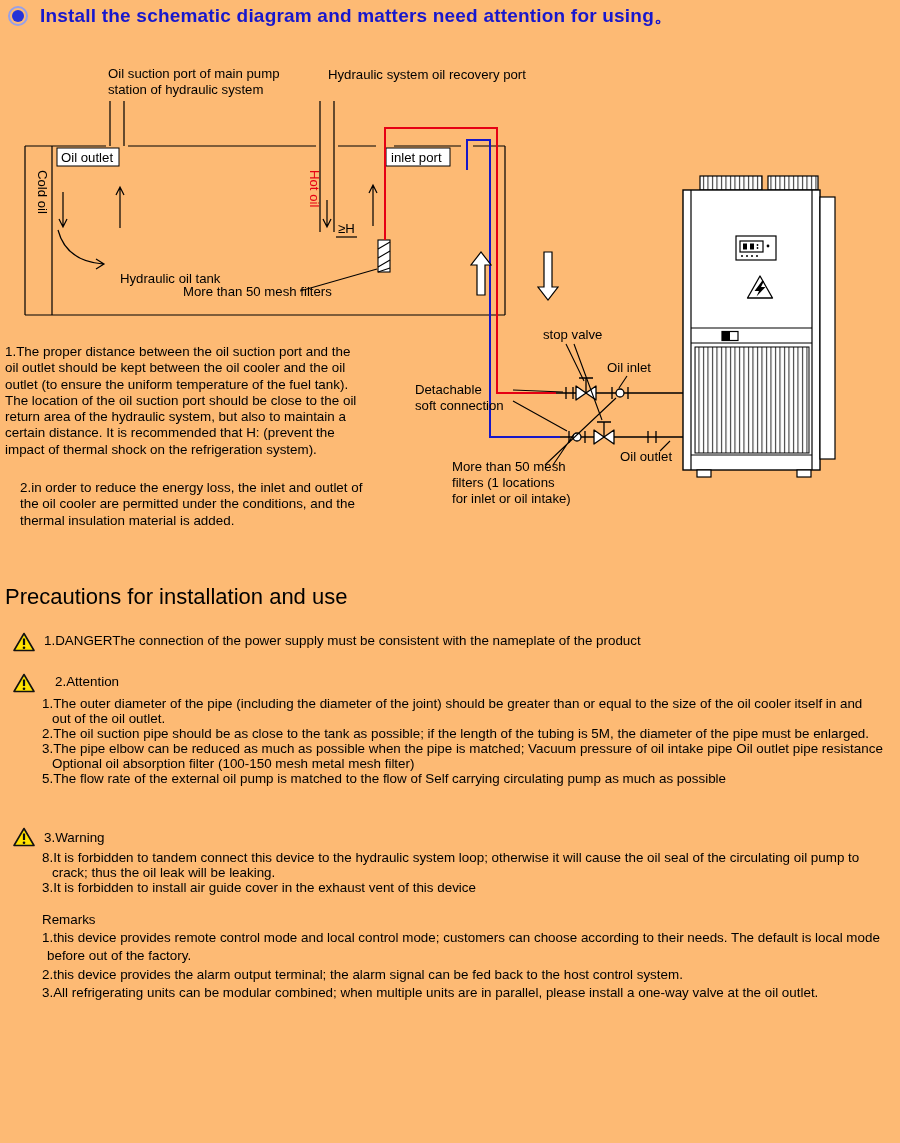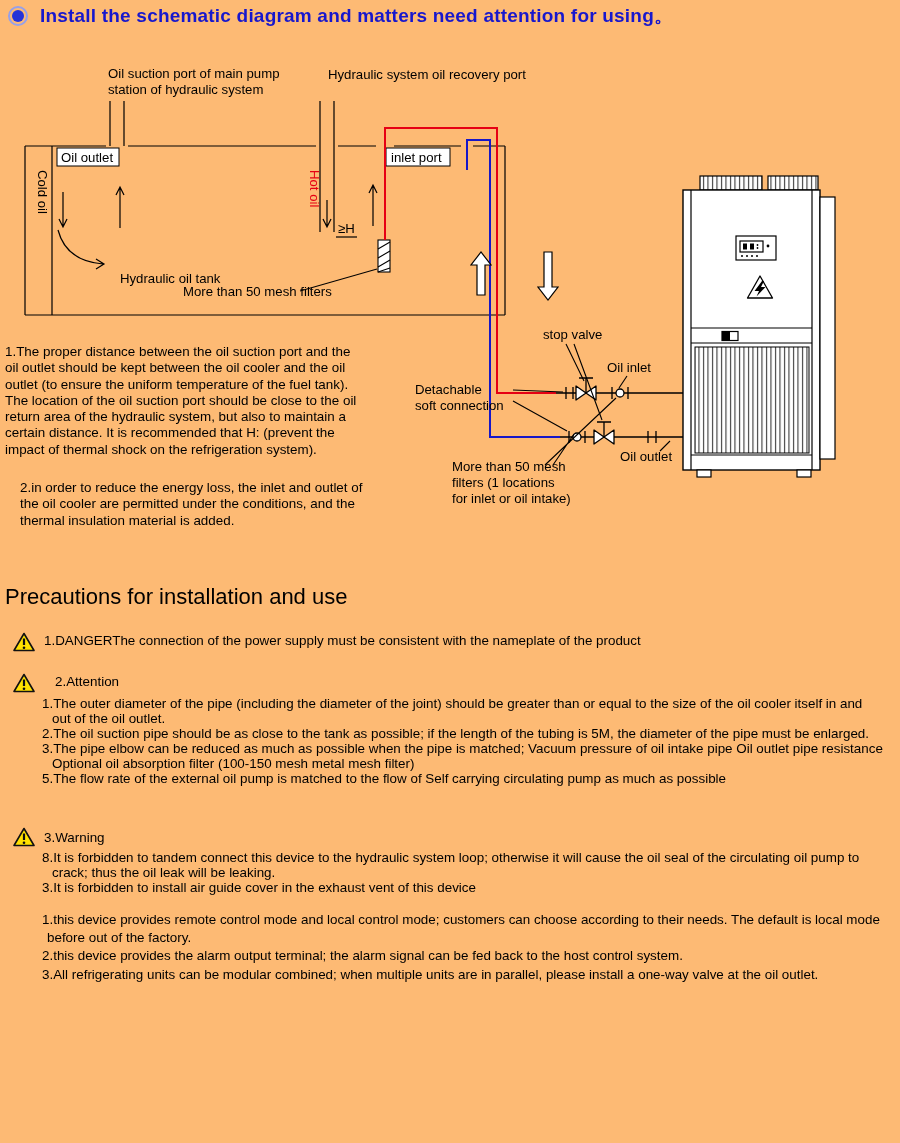--- a/index.html
+++ b/index.html
@@ -190,19 +190,20 @@
         <circle cx="11" cy="15.8" r="1.3" fill="#111"></circle>
       </svg>
       <div class="wtext">3.Warning</div>
     </div>
     <div class="sublist">
       <div class="subitem">8.It is forbidden to tandem connect this device to the hydraulic system loop; otherwise it will cause the oil seal of the circulating oil pump to crack; thus the oil leak will be leaking.</div>
       <div class="subitem">3.It is forbidden to install air guide cover in the exhaust vent of this device</div>
     </div>
 
     <div class="remarks">
+      <div class="rheading">Remarks</div>
       <div class="ritem">1.this device provides remote control mode and local control mode; customers can choose according to their needs. The default is local mode before out of  the factory.</div>
       <div class="ritem">2.this device provides the alarm output terminal; the alarm signal can be fed back to the host control system.</div>
       <div class="ritem">3.All refrigerating units can be modular combined; when multiple units are in parallel, please install a one-way valve at the oil outlet.</div>
     </div>
   </div>
 
 </div>
 
 </body></html>

